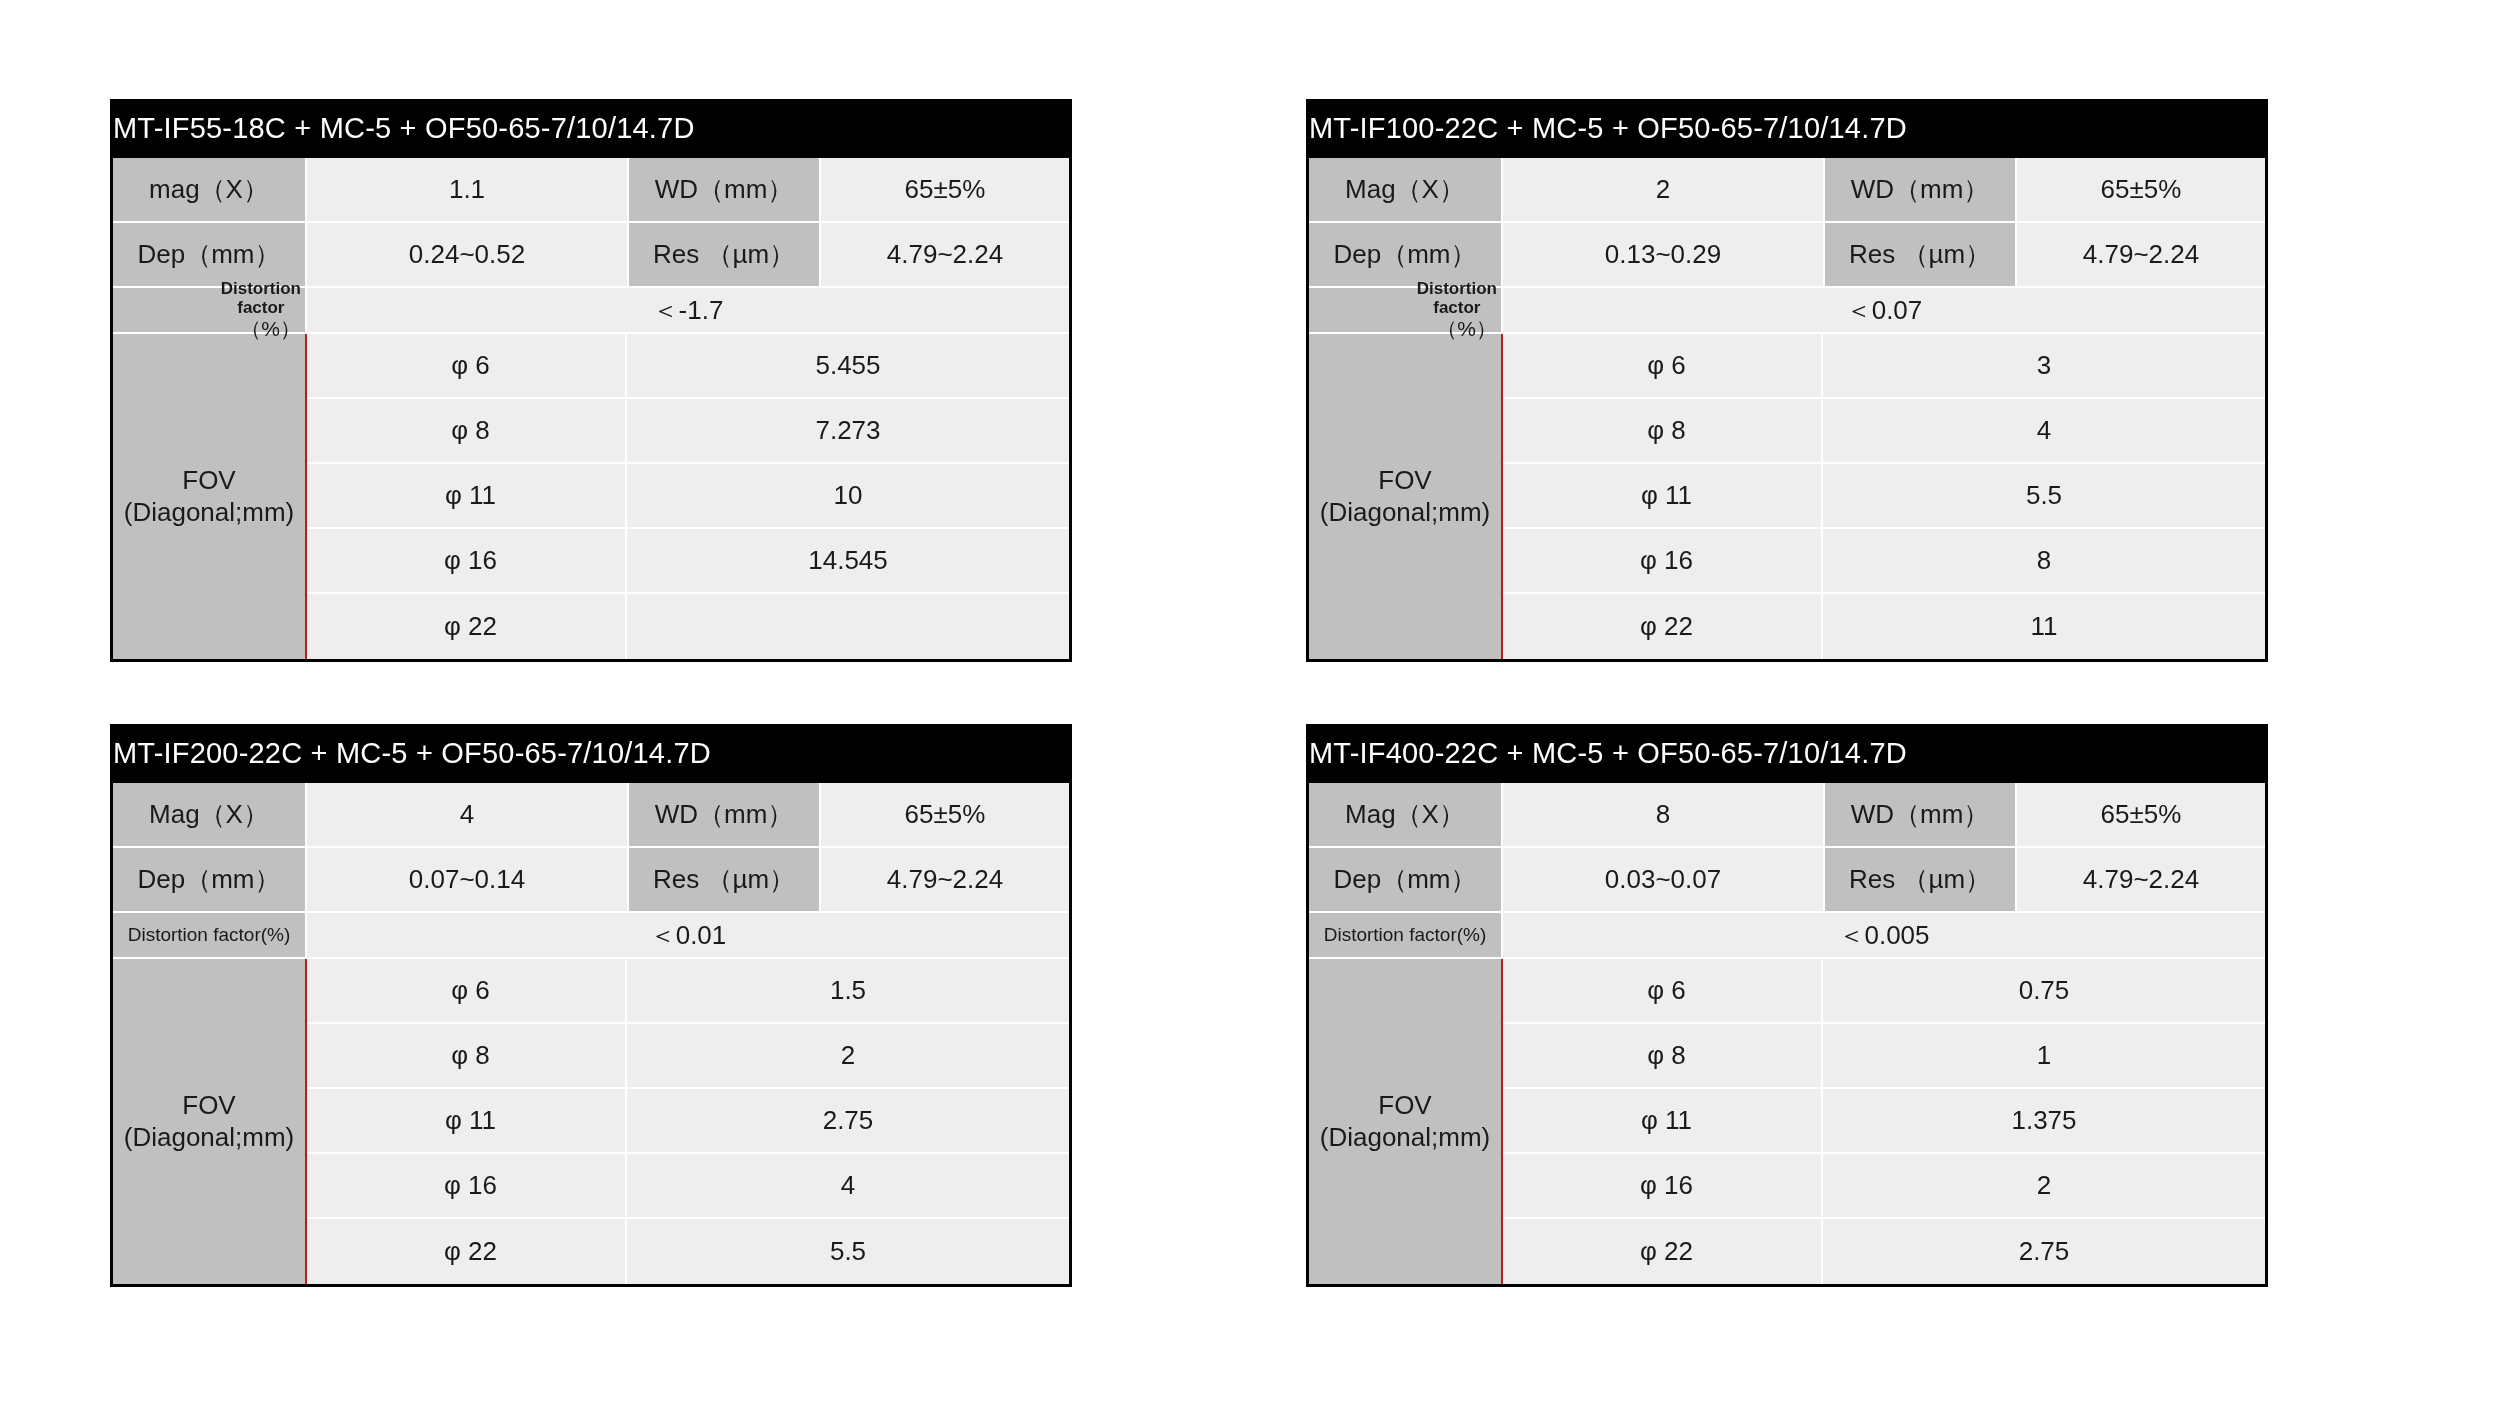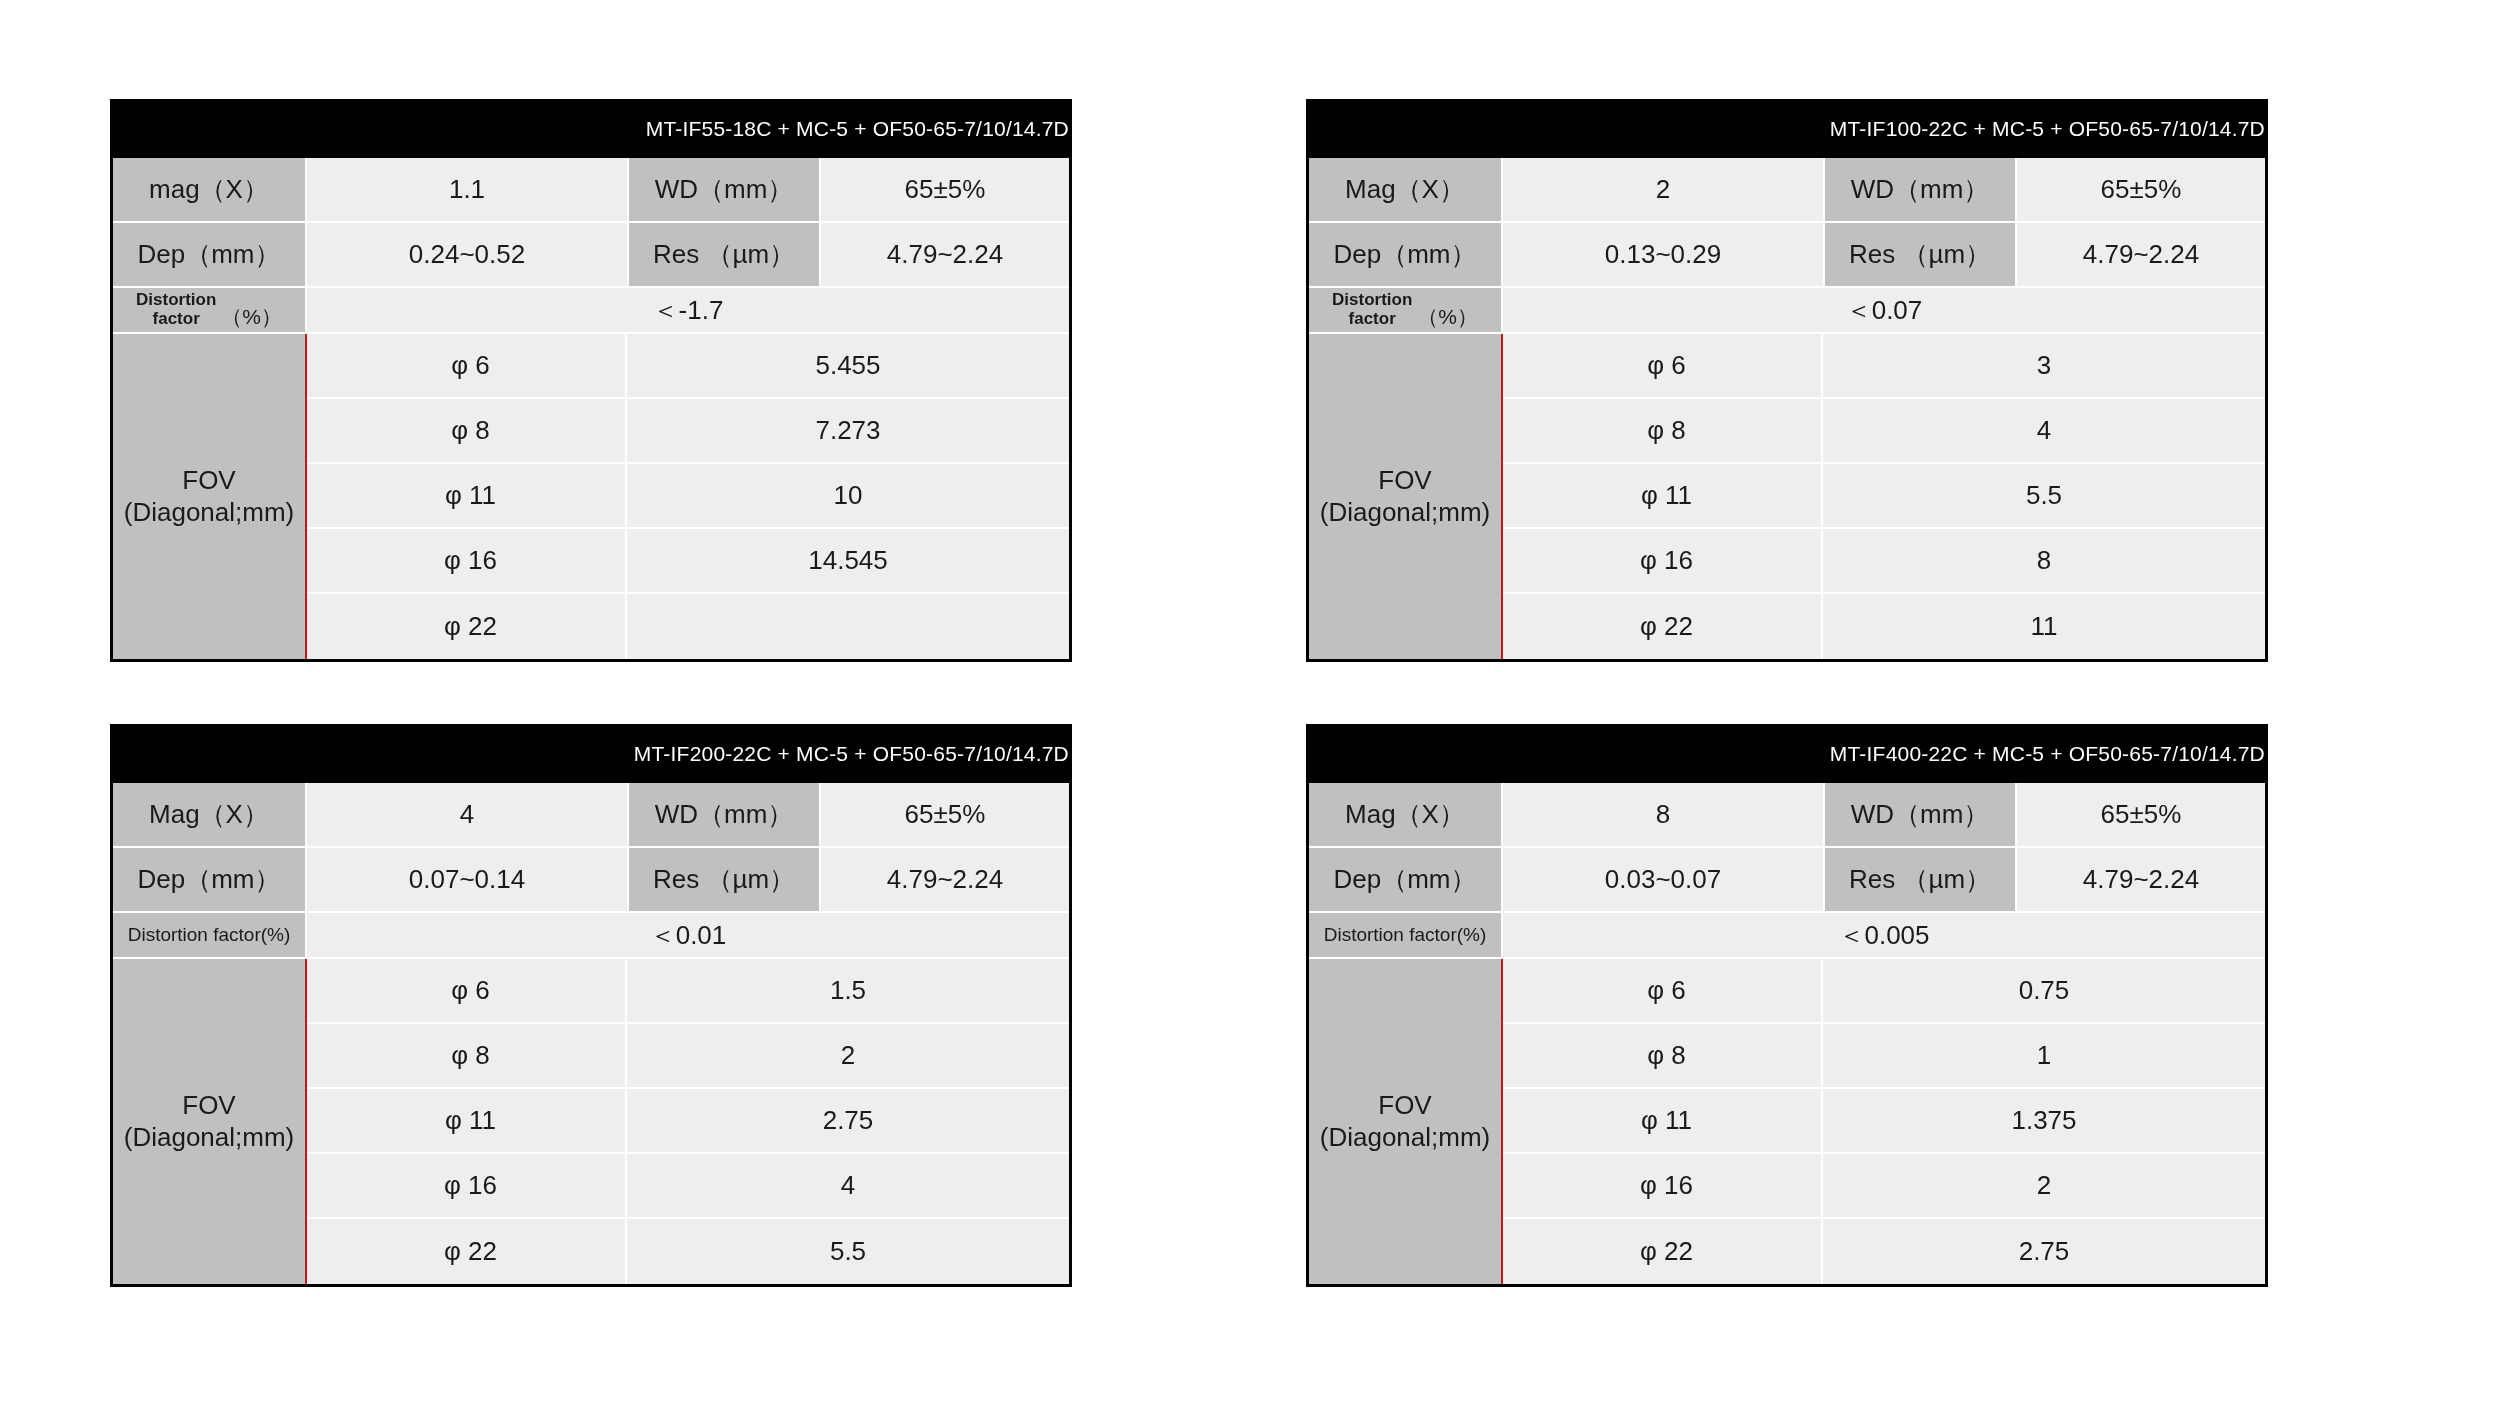--- a/index.html
+++ b/index.html
@@ -36,22 +36,22 @@
     width: 962px;
     border: 3px solid #000000;
     border-top: none;
     box-sizing: border-box;
     background: #eeeeee;
   }
 
   .tbl-title {
     background: #000000;
     color: #ffffff;
-    text-align: right;
-    font-size: 21px;
+    text-align: left;
+    font-size: 29px;
     letter-spacing: 0.2px;
     height: 59px;
     line-height: 59px;
     white-space: nowrap;
     overflow: hidden;
   }
 
   .row {
     display: flex;
     width: 100%;
@@ -92,21 +92,22 @@
     white-space: pre-line;
   }
   .dist-label .pct {
     font-size: 21px;
     font-weight: 400;
     margin-left: 5px;
     align-self: flex-end;
     padding-bottom: 1px;
   }
   .dist-label.two-line {
-    align-items: flex-start;
+    flex-direction: column;
+    align-items: flex-end;
   }
   .dist-label.one-line {
     font-size: 19px;
     font-weight: 500;
   }
   .dist-value {
     width: 762px;
     flex: 0 0 762px;
     border-right: none;
   }

